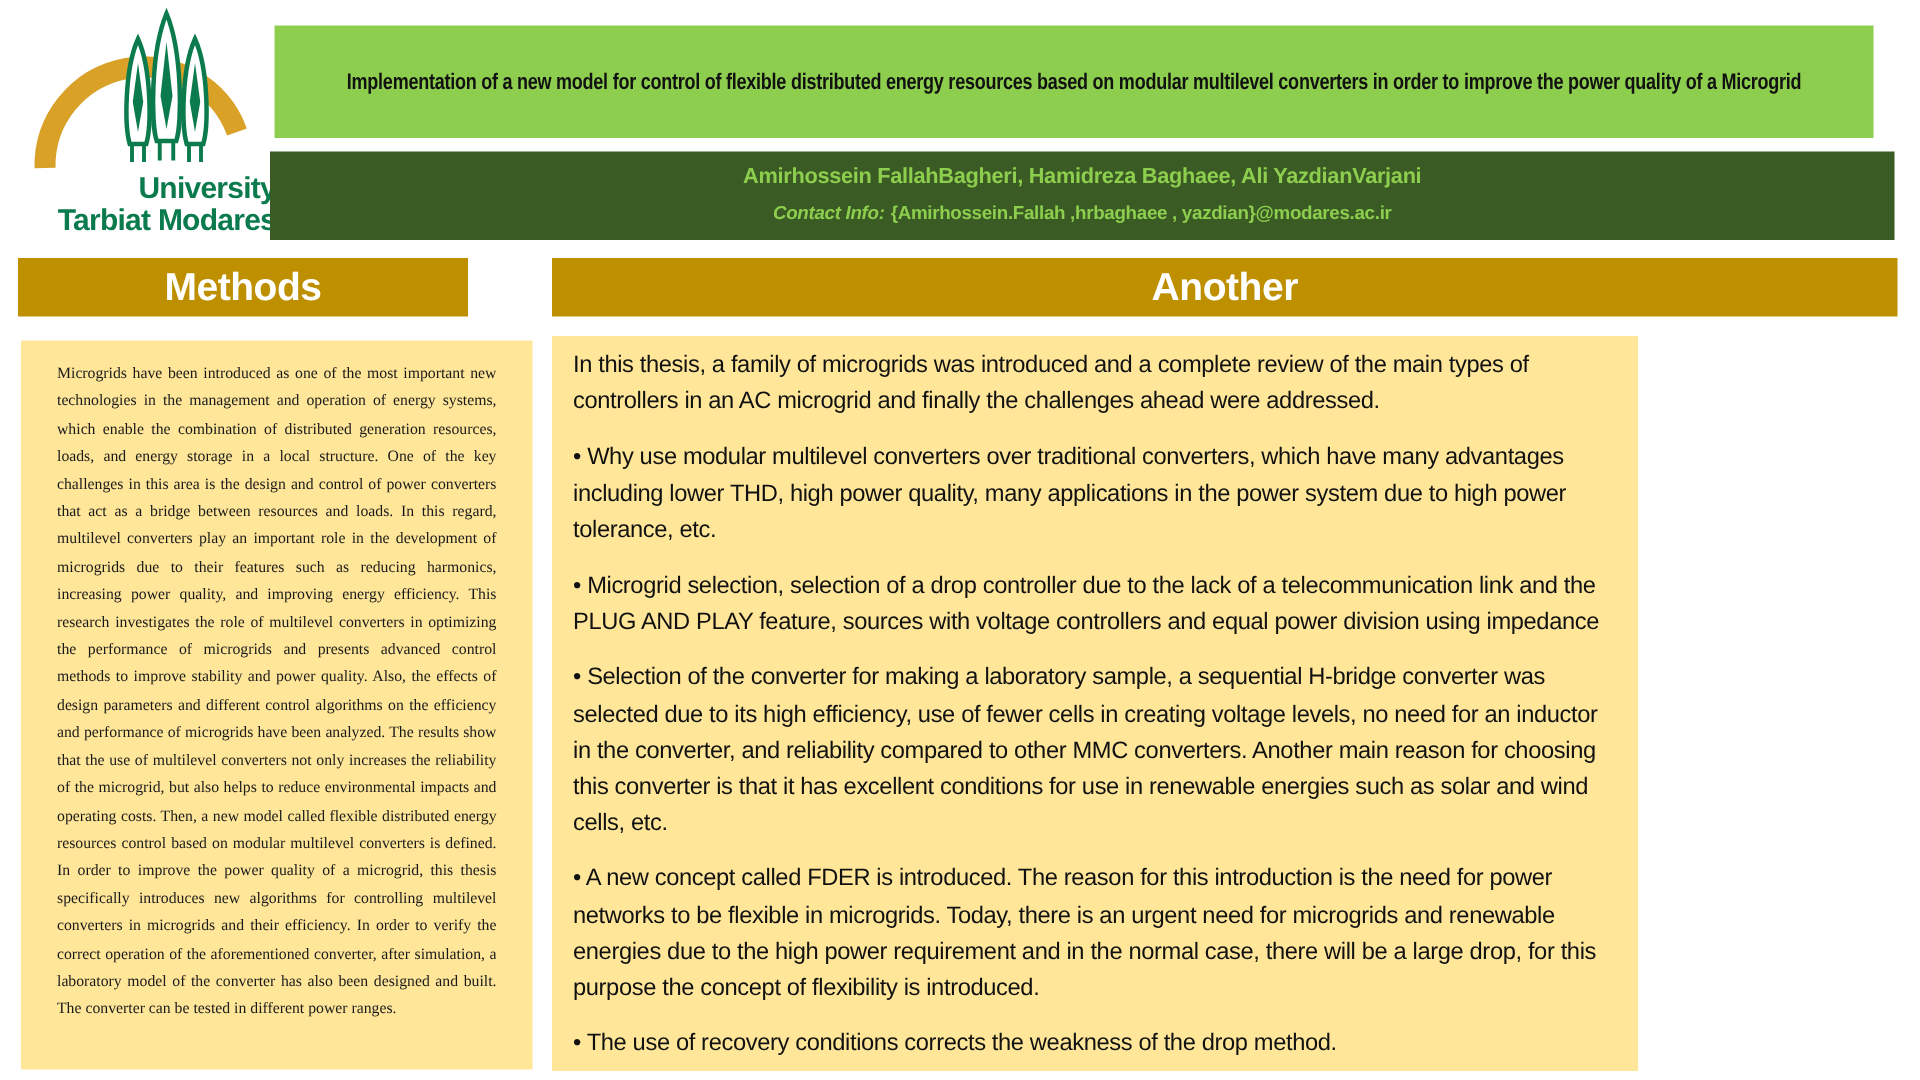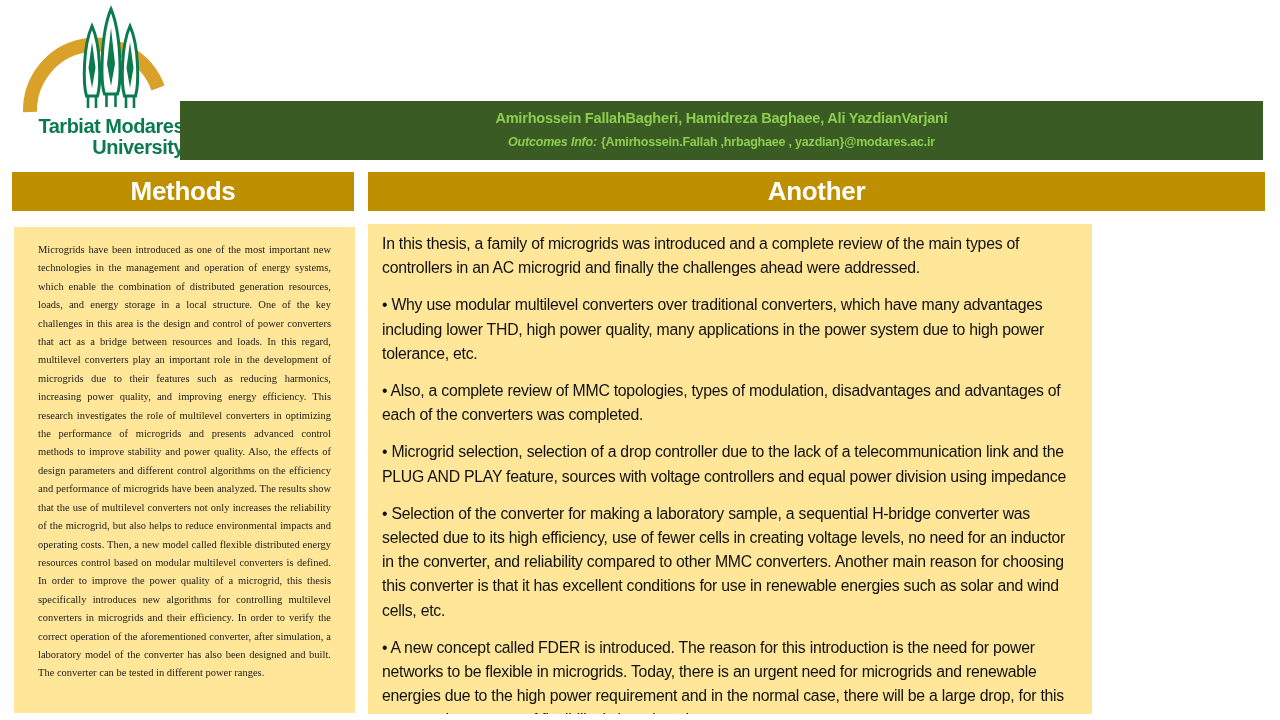--- a/index.html
+++ b/index.html
@@ -35,21 +35,21 @@
   .authors-line{margin-top:9px;font-weight:bold;font-size:14.5px;letter-spacing:-0.2px;}
   .contact-line{margin-top:9px;font-weight:bold;font-size:12.5px;letter-spacing:-0.2px;}
   .contact-line .ci-label{font-style:italic;margin-right:4px;}
 
   
   .sec-header{
     position:absolute;height:39px;background:#be9000;color:#ffffff;
     display:flex;align-items:center;justify-content:center;
     font-weight:bold;font-size:26px;letter-spacing:-0.3px;
   }
-  .sec-header.methods{left:12px;top:172px;width:342px;}
+  .sec-header.methods{left:12px;top:172px;width:300px;}
   .sec-header.outcomes{left:368px;top:172px;width:897px;}
 
   
   .panel{position:absolute;background:#ffe699;overflow:hidden;}
   .panel.methods{
     left:14px;top:227px;width:341px;height:486px;
     padding:14px 24px;box-sizing:border-box;
     font-family:"Liberation Serif",serif;font-size:10.5px;line-height:18.4px;
     color:#1a1a1a;text-align:justify;
   }
@@ -82,46 +82,48 @@
         <path d="M 122 22 C 113 42, 113 80, 116.5 92 L 127.5 92 C 131 80, 131 42, 122 22 Z"></path>
         <path d="M 118 104 L 118 92 M 126 104 L 126 92" fill="none" stroke-width="2.6"></path>
         <polygon points="122,38 118.5,64 122,84 125.5,64" fill="#0b7b4d" stroke="none"></polygon>
 
         <path d="M 103 5 C 92.5 30, 92.5 78, 96.5 90 L 109.5 90 C 113.5 78, 113.5 30, 103 5 Z"></path>
         <path d="M 98.5 103 L 98.5 90 M 107.5 103 L 107.5 90" fill="none" stroke-width="2.6"></path>
         <polygon points="103,24 99,60 103,82 107,60" fill="#0b7b4d" stroke="none"></polygon>
       </g>
     </svg>
     <div class="logo-text">
+      <div>University</div>
       <div>Tarbiat Modares</div>
-      <div>University</div>
     </div>
   </div>
 
+  <div class="title-banner">
+    <span>Implementation of a new model for control of flexible distributed energy resources based on modular multilevel converters in order to improve the power quality of a Microgrid</span>
+  </div>
 
   <div class="authors-banner">
     <div class="authors-line">Amirhossein FallahBagheri, Hamidreza Baghaee, Ali YazdianVarjani</div>
     <div class="contact-line">
-      <span class="ci-label">Outcomes Info:</span><span>{Amirhossein.Fallah ,hrbaghaee , yazdian}@modares.ac.ir</span>
+      <span class="ci-label">Contact Info:</span><span>{Amirhossein.Fallah ,hrbaghaee , yazdian}@modares.ac.ir</span>
     </div>
   </div>
 
   <div class="sec-header methods">
     <span>Methods</span>
   </div>
   <div class="panel methods">
     <p>Microgrids have been introduced as one of the most important new technologies in the management and operation of energy systems, which enable the combination of distributed generation resources, loads, and energy storage in a local structure. One of the key challenges in this area is the design and control of power converters that act as a bridge between resources and loads. In this regard, multilevel converters play an important role in the development of microgrids due to their features such as reducing harmonics, increasing power quality, and improving energy efficiency. This research investigates the role of multilevel converters in optimizing the performance of microgrids and presents advanced control methods to improve stability and power quality. Also, the effects of design parameters and different control algorithms on the efficiency and performance of microgrids have been analyzed. The results show that the use of multilevel converters not only increases the reliability of the microgrid, but also helps to reduce environmental impacts and operating costs. Then, a new model called flexible distributed energy resources control based on modular multilevel converters is defined. In order to improve the power quality of a microgrid, this thesis specifically introduces new algorithms for controlling multilevel converters in microgrids and their efficiency. In order to verify the correct operation of the aforementioned converter, after simulation, a laboratory model of the converter has also been designed and built. The converter can be tested in different power ranges.</p>
   </div>
 
   <div class="sec-header outcomes">
     <span>Another</span>
   </div>
   <div class="panel outcomes">
     <p>In this thesis, a family of microgrids was introduced and a complete review of the main types of controllers in an AC microgrid and finally the challenges ahead were addressed.</p>
     <p>• Why use modular multilevel converters over traditional converters, which have many advantages including lower THD, high power quality, many applications in the power system due to high power tolerance, etc.</p>
-    <p>• Also, a complete review of MMC topologies, types of modulation, disadvantages and advantages of each of the converters was completed.</p>
     <p>• Microgrid selection, selection of a drop controller due to the lack of a telecommunication link and the PLUG AND PLAY feature, sources with voltage controllers and equal power division using impedance</p>
     <p>• Selection of the converter for making a laboratory sample, a sequential H-bridge converter was selected due to its high efficiency, use of fewer cells in creating voltage levels, no need for an inductor in the converter, and reliability compared to other MMC converters. Another main reason for choosing this converter is that it has excellent conditions for use in renewable energies such as solar and wind cells, etc.</p>
     <p>• A new concept called FDER is introduced. The reason for this introduction is the need for power networks to be flexible in microgrids. Today, there is an urgent need for microgrids and renewable energies due to the high power requirement and in the normal case, there will be a large drop, for this purpose the concept of flexibility is introduced.</p>
     <p>• The use of recovery conditions corrects the weakness of the drop method.</p>
   </div>
 
 </div>
 
 </body></html>

